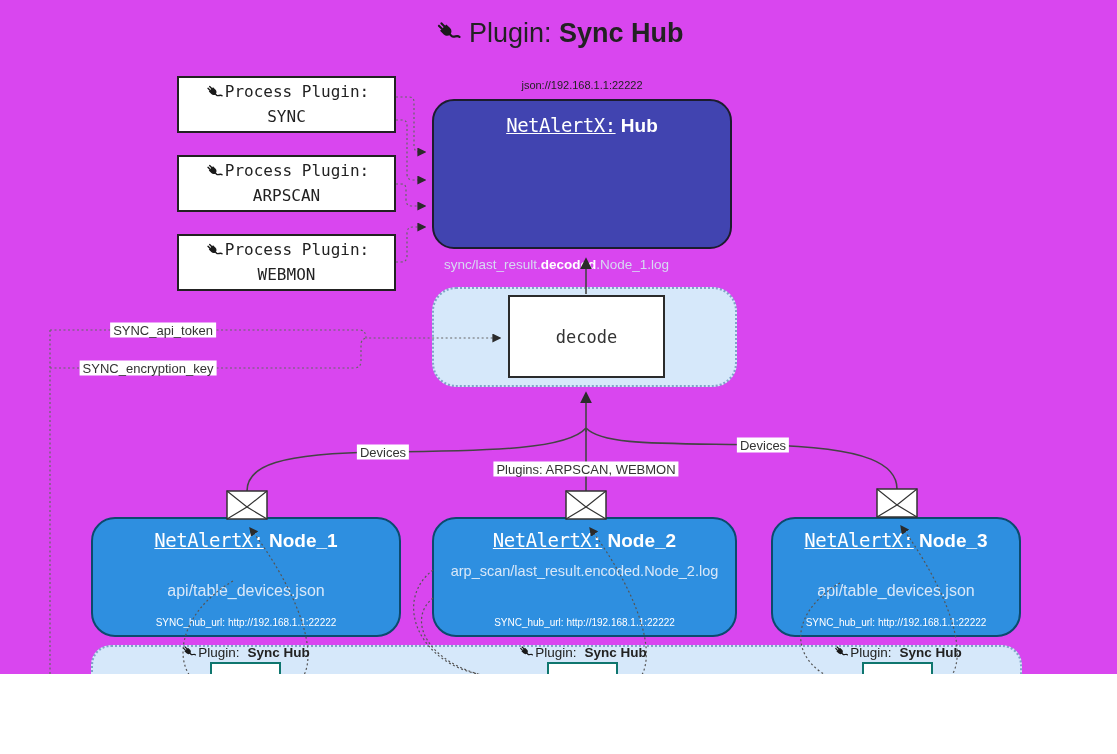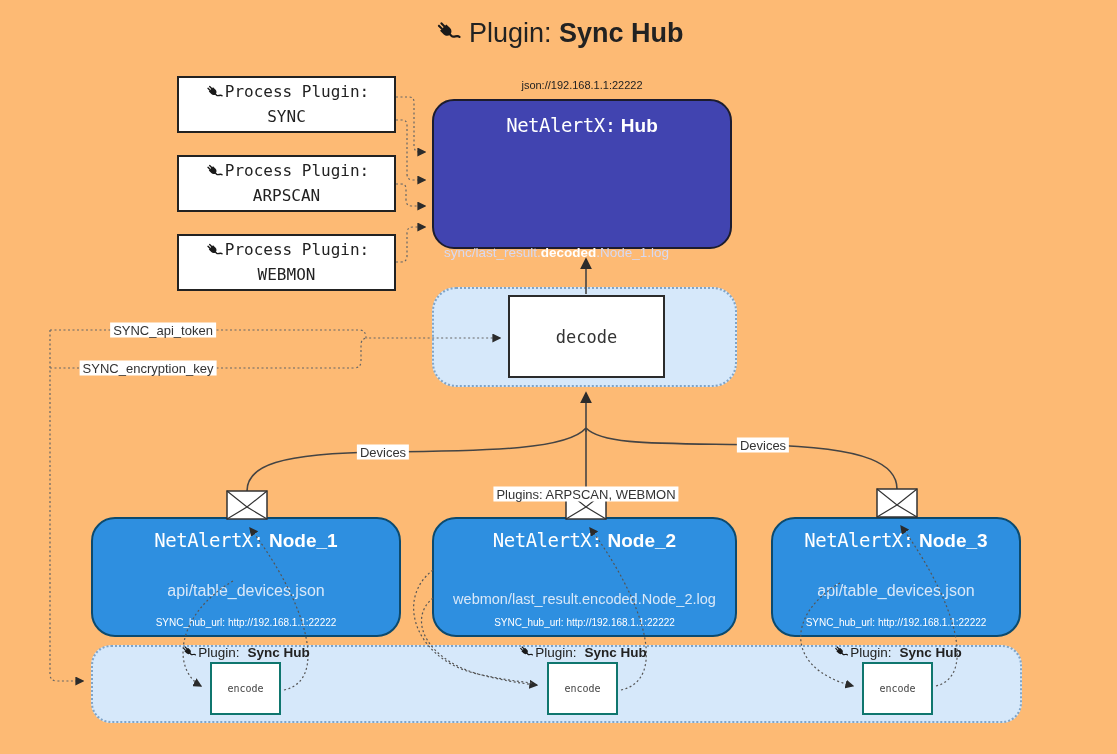--- a/index.html
+++ b/index.html
@@ -5,43 +5,43 @@
   :root{
     --hub-fill:#4144b0;
     --node-fill:#2e8fe0;
     --container-fill:#d6e8fa;
     --container-border:#7fa4c8;
     --edge-dark:#444444;
     --edge-dotted:#666666;
   }
   *{box-sizing:border-box;margin:0;padding:0;}
   body{background:#fff;font-family:"Liberation Sans",sans-serif;}
-  .canvas{position:relative;width:1117px;height:754px;background:#fdba74;overflow:hidden;}
+  .canvas{position:relative;width:1117px;height:674px;background:#d946ef;overflow:hidden;}
   .abs{position:absolute;}
-  .mono{font-family:"DejaVu Sans Mono",monospace;}
+  .mono{font-family:"DejaVu Sans Mono",monospace;text-decoration:underline;}
 
   
   .main-title{left:0;top:18px;width:1117px;text-align:center;font-size:27px;color:#222;}
   .main-title .bold{font-weight:bold;}
   .plug-icon{vertical-align:-4px;}
 
   
   .proc-box{left:177px;width:219px;height:57px;background:#fff;border:2px solid #222;
     display:flex;flex-direction:column;align-items:center;justify-content:center;
     font-family:"DejaVu Sans Mono",monospace;font-size:16px;color:#222;line-height:1.55;}
   .proc-box .l1{display:flex;align-items:center;gap:2px;}
 
   
   .hub-url{left:432px;top:79px;width:300px;text-align:center;font-size:11px;color:#222;}
   .hub-box{left:432px;top:99px;width:300px;height:150px;background:var(--hub-fill);
     border:2px solid #1c1c2e;border-radius:22px;color:#fff;}
   .hub-title{position:absolute;left:0;top:13px;width:100%;text-align:center;font-size:19px;}
   .hub-title .mono{letter-spacing:-0.5px;}
   .hub-title .bold{font-weight:bold;}
-  .hub-line{position:absolute;left:10px;width:288px;font-size:13.5px;color:#d7d9f2;white-space:nowrap;}
+  .hub-line{position:absolute;left:10px;width:288px;font-size:13.5px;color:#d7d9f2;white-space:nowrap;margin-top:12px;}
   .hub-line b{color:#ffffff;}
 
   
   .decode-container{left:432px;top:287px;width:305px;height:100px;background:var(--container-fill);
     border:2px dotted var(--container-border);border-radius:24px;}
   .decode-box{left:508px;top:295px;width:157px;height:83px;background:#fff;border:2px solid #2b2b2b;
     display:flex;align-items:center;justify-content:center;
     font-family:"DejaVu Sans Mono",monospace;font-size:17px;color:#333;}
 
   
@@ -177,37 +177,37 @@
     <div class="hub-line" style="top:219px;"><span>webmon/last_result.</span><b>decoded</b><span>.Node_2.log</span></div>
   </div>
 
   <div class="abs decode-container"></div>
   <div class="abs decode-box">decode</div>
 
   <div class="abs edge-label" style="left:163px;top:330px;">SYNC_api_token</div>
   <div class="abs edge-label" style="left:148px;top:368px;">SYNC_encryption_key</div>
   <div class="abs edge-label" style="left:383px;top:452px;">Devices</div>
   <div class="abs edge-label" style="left:763px;top:445px;">Devices</div>
-  <div class="abs edge-label" style="left:586px;top:469px;margin-top:25px;">Plugins: ARPSCAN, WEBMON</div>
+  <div class="abs edge-label" style="left:586px;top:469px;">Plugins: ARPSCAN, WEBMON</div>
 
   <div class="abs node-box" style="left:91px;width:310px;">
     <div class="node-title">
       <span class="mono">NetAlertX:</span>
       <span class="bold">Node_1</span>
     </div>
     <div class="node-line" style="top:63px;font-size:16px;">api/table_devices.json</div>
     <div class="node-footer">SYNC_hub_url: http://192.168.1.1:22222</div>
   </div>
 
   <div class="abs node-box" style="left:432px;width:305px;">
     <div class="node-title">
       <span class="mono">NetAlertX:</span>
       <span class="bold">Node_2</span>
     </div>
-    <div class="node-line" style="top:72px;">webmon/last_result.encoded.Node_2.log</div>
+    <div class="node-line" style="top:44px;">arp_scan/last_result.encoded.Node_2.log</div>
     <div class="node-footer">SYNC_hub_url: http://192.168.1.1:22222</div>
   </div>
 
   <div class="abs node-box" style="left:771px;width:250px;">
     <div class="node-title">
       <span class="mono">NetAlertX:</span>
       <span class="bold">Node_3</span>
     </div>
     <div class="node-line" style="top:63px;font-size:16px;">api/table_devices.json</div>
     <div class="node-footer">SYNC_hub_url: http://192.168.1.1:22222</div>

